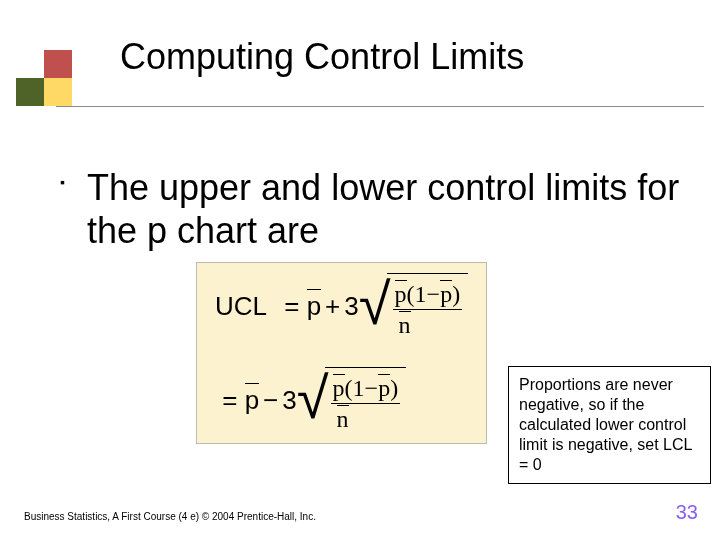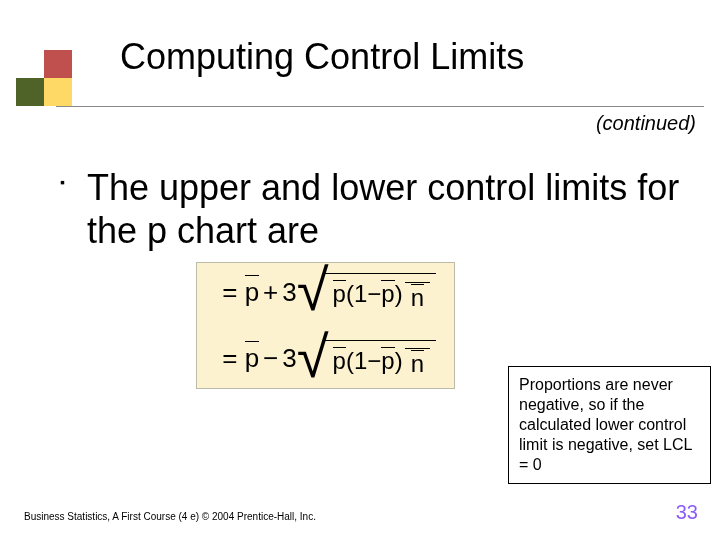--- a/index.html
+++ b/index.html
@@ -19,51 +19,51 @@
   .formulae { position: absolute; top: 262px; left: 196px; background: #fdf2d0; border: 1px solid #bba; padding: 10px 18px 10px 18px; font-family: Arial, sans-serif; font-size: 26px; display: flex; flex-direction: column; gap: 28px; }
   .eq { display: flex; align-items: center; white-space: nowrap; }
   .eq .lhs { min-width: 62px; }
   .pbar { position: relative; display: inline-block; }
   .pbar::before { content: ""; position: absolute; top: -2px; left: 0; right: 0; border-top: 1.5px solid #000; }
   .nbar { position: relative; display: inline-block; }
   .nbar::before { content: ""; position: absolute; top: -2px; left: 0; right: 0; border-top: 1.5px solid #000; }
   .sqrt-wrap { display: inline-flex; align-items: center; }
   .sqrt-symbol { font-size: 58px; line-height: 0; transform: translateY(-2px); font-weight: 100; margin-right: -4px; }
   .radicand { display: inline-block; border-top: 1.5px solid #000; padding: 4px 6px 2px 6px; }
-  .frac { display: inline-flex; flex-direction: row; align-items: center; font-size: 24px; line-height: 1; }
+  .frac { display: inline-flex; flex-direction: column; font-size: 24px; line-height: 1; font-family: Liberation Serif, serif; }
   .frac .num { padding: 0 2px 3px; }
   .frac .den { border-top: 1.5px solid #000; padding: 3px 6px 0; }
   .sign { padding: 0 4px; }
   .note-box { position: absolute; top: 366px; left: 508px; width: 203px; border: 1.5px solid #000; padding: 8px 10px; font-size: 16px; line-height: 1.25; background: #fff; }
   .footer-left { position: absolute; bottom: 18px; left: 24px; font-size: 10px; color: #000; }
   .footer-right { position: absolute; bottom: 16px; right: 22px; font-size: 20px; color: #8b5cf6; }
 </style>
 </head>
 <body>
 
 <div class="slide">
 
   <div class="deco-squares">
     <div class="sq sq-red"></div>
     <div class="sq sq-green"></div>
     <div class="sq sq-yellow"></div>
   </div>
 
   <div class="title">Computing Control Limits</div>
   <div class="hr-line"></div>
-  <div class="continued">(continued)</div>
 
   <div class="bullet-row">
     <div class="bullet-mark">▪</div>
     <div class="bullet-text">The upper and lower control limits for the p chart are</div>
   </div>
 
   <div class="formulae">
 
     <div class="eq">
+      <span class="lhs">UCL</span>
       <span>&nbsp;=&nbsp;</span>
       <span class="pbar">p</span>
       <span class="sign">+</span>
       <span>3</span>
       <span class="sqrt-wrap">
         <span class="sqrt-symbol">√</span>
         <span class="radicand">
           <span class="frac">
             <span class="num">
               <span class="pbar">p</span>(<span>1</span>−<span class="pbar">p</span>)

